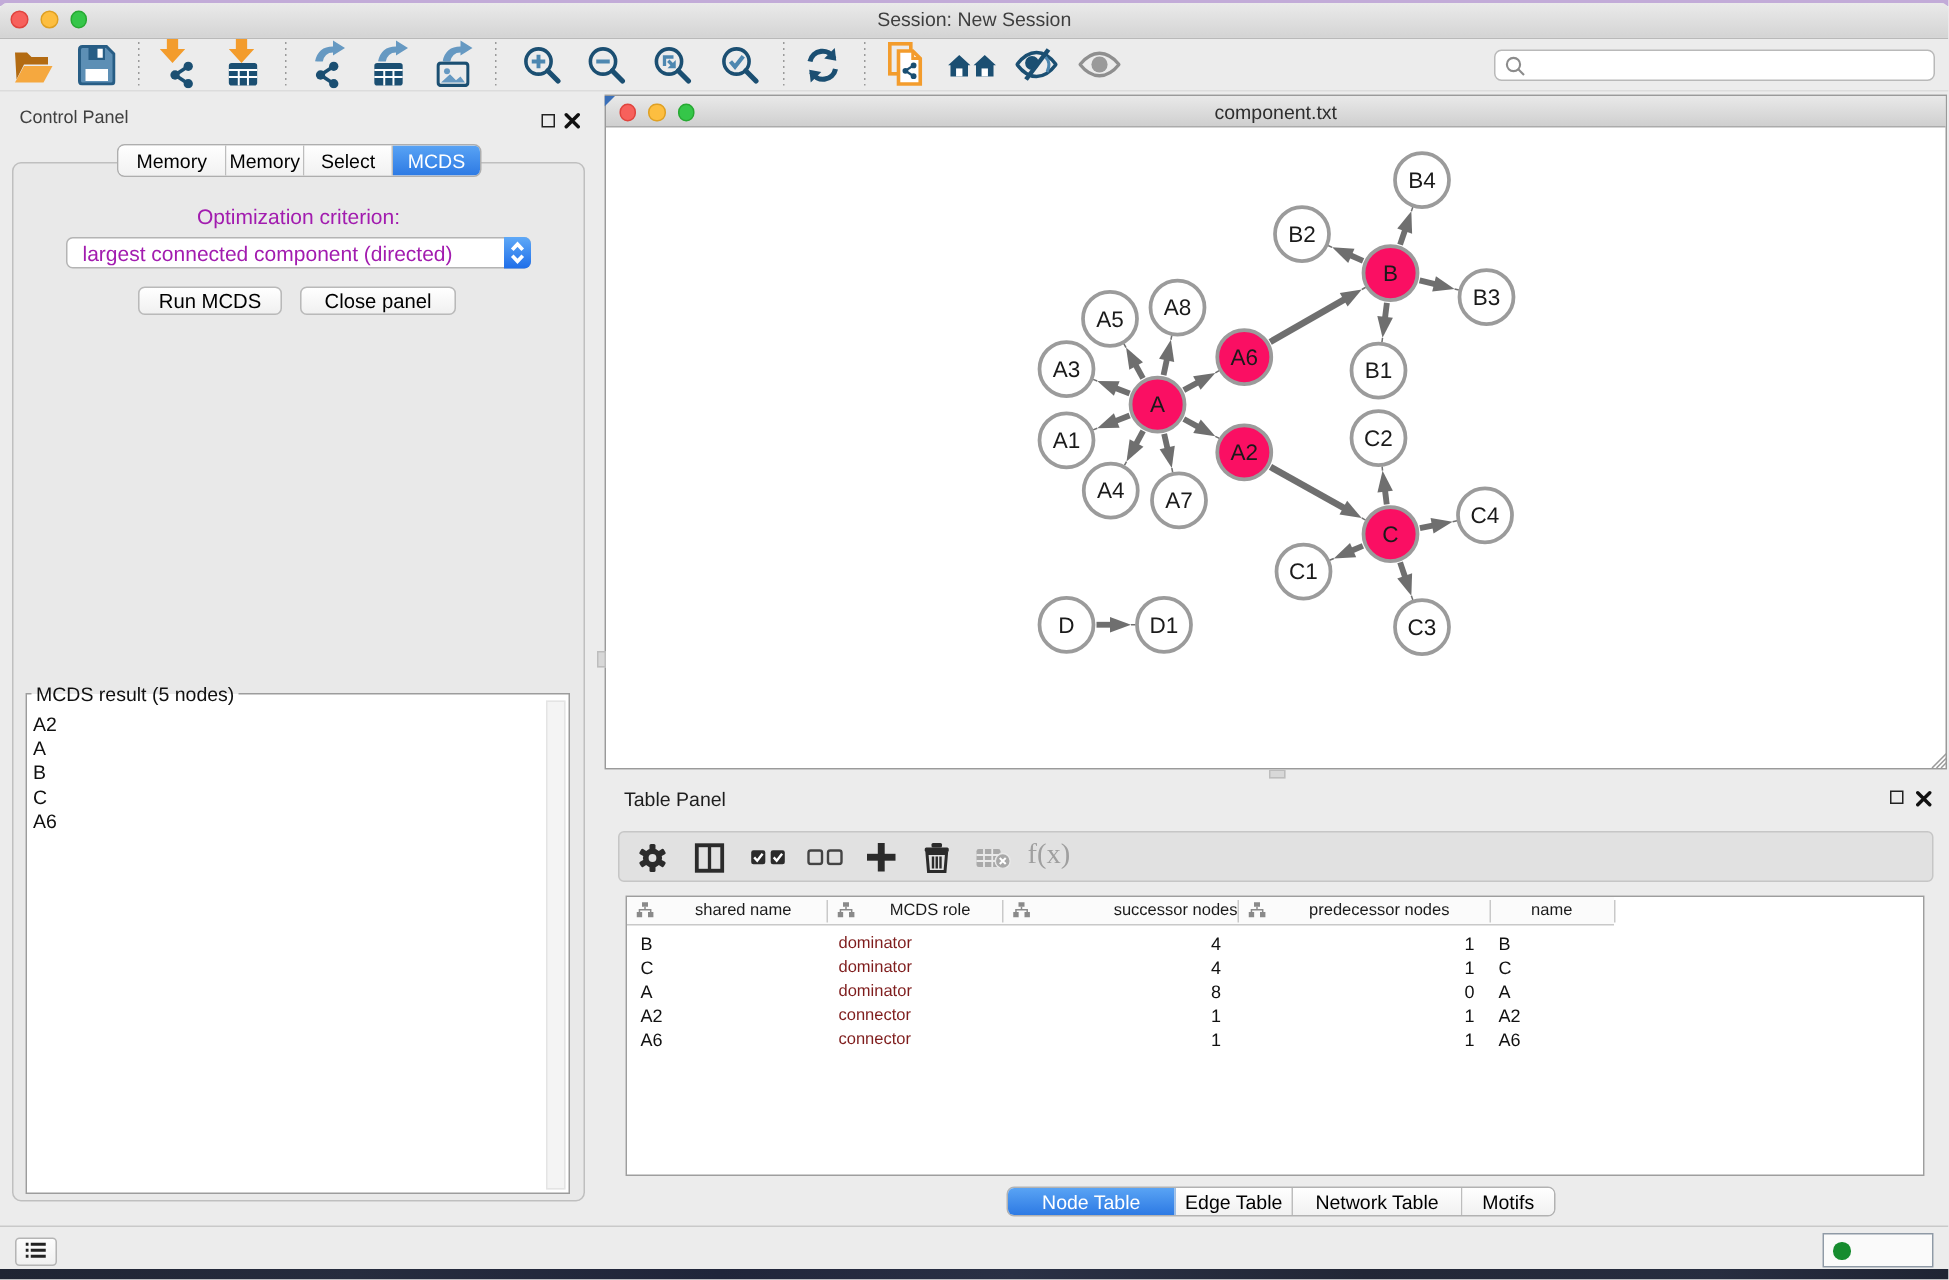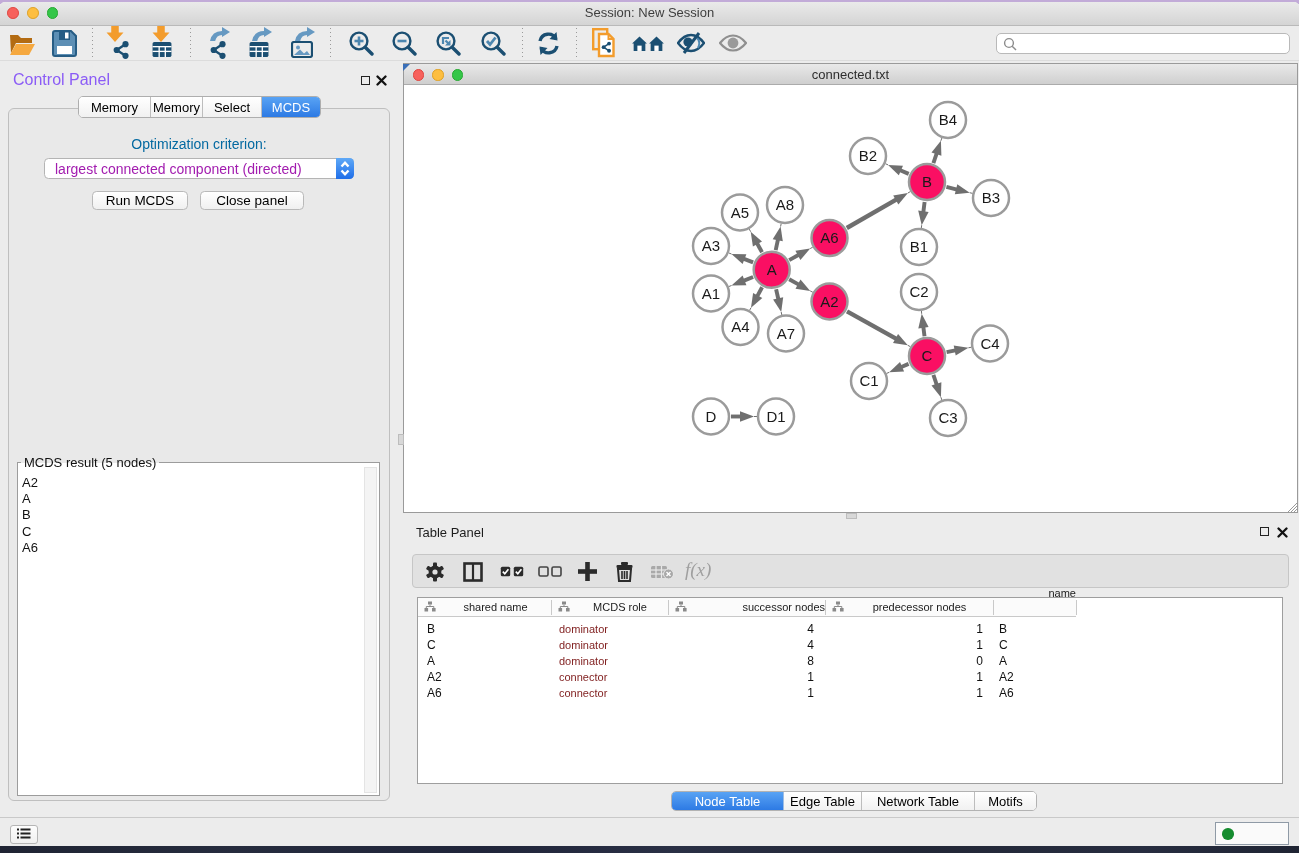--- a/index.html
+++ b/index.html
@@ -150,58 +150,58 @@
 <div style="position:absolute;left:330px;top:28px;width:1px;height:29px;background-image:repeating-linear-gradient(to bottom,#9a9a9a 0 1.5px,transparent 1.5px 4px)"></div>
 <div style="position:absolute;left:522px;top:28px;width:1px;height:29px;background-image:repeating-linear-gradient(to bottom,#9a9a9a 0 1.5px,transparent 1.5px 4px)"></div>
 <div style="position:absolute;left:576px;top:28px;width:1px;height:29px;background-image:repeating-linear-gradient(to bottom,#9a9a9a 0 1.5px,transparent 1.5px 4px)"></div>
 
 <div class="abs" style="left:996px;top:33px;width:294px;height:21px;background:#fff;border:1px solid #b9b9b9;border-radius:5px"></div>
 <svg class="abs" style="left:1003px;top:37px" width="14" height="14" viewBox="0 0 14 14">
 <circle cx="6" cy="6" r="4.4" fill="none" stroke="#8c8c8c" stroke-width="1.4"></circle>
 <line x1="9.2" y1="9.2" x2="13" y2="13" stroke="#8c8c8c" stroke-width="1.4"></line>
   </svg>
 
-<div class="abs" style="left:13px;top:71px;font-size:16px;color:#8b5cf6">Control Panel</div>
+<div class="abs" style="left:13px;top:71px;font-size:12px;color:#404040">Control Panel</div>
 <div class="abs" style="left:361px;top:76px;width:9px;height:9px;border:1.6px solid #222"></div>
 <svg class="abs" style="left:376px;top:75px" width="11" height="11" viewBox="0 0 11 11">
 <path d="M1.5 1.5 L9.5 9.5 M9.5 1.5 L1.5 9.5" stroke="#111" stroke-width="2.3" stroke-linecap="round"></path>
   </svg>
 
 <div class="abs" style="left:8px;top:108px;width:382px;height:693px;background:#e9e9e9;
 border:1.5px solid #bfbfbf;border-radius:6px"></div>
 
 <div class="abs" style="left:78px;top:96px;width:243px;height:22px;display:flex;font-size:13px;
 border:1px solid #aeaeae;border-radius:5px;overflow:hidden;background:#fff">
 <div style="width:72px;border-right:1px solid #bdbdbd;display:flex;align-items:center;justify-content:center;background:linear-gradient(#fff,#f1f1f1)">Memory</div>
 <div style="width:52px;border-right:1px solid #bdbdbd;display:flex;align-items:center;justify-content:center;background:linear-gradient(#fff,#f1f1f1)">Memory</div>
 <div style="width:59px;border-right:1px solid #bdbdbd;display:flex;align-items:center;justify-content:center;background:linear-gradient(#fff,#f1f1f1)">Select</div>
 <div style="flex:1;display:flex;align-items:center;justify-content:center;background:linear-gradient(#59a3f4,#2d7ae4);color:#fff">MCDS</div>
 </div>
 
-<div class="abs" style="left:0;top:136px;width:398px;text-align:center;font-size:14px;color:#0369a1">Optimization criterion:</div>
+<div class="abs" style="left:0;top:136px;width:398px;text-align:center;font-size:14px;color:#a21caf">Optimization criterion:</div>
 
 <div class="abs" style="left:44px;top:158px;width:310px;height:21px;background:#fff;border:1px solid #b4b4b4;border-radius:4.5px"></div>
 <div class="abs" style="left:55px;top:161px;font-size:14px;color:#a21caf">largest connected component (directed)</div>
 <div class="abs" style="left:336px;top:158px;width:18px;height:21px;border-radius:0 4.5px 4.5px 0;background:linear-gradient(#5fa9f7,#1f6ee9)"></div>
 <svg class="abs" style="left:338px;top:160px" width="14" height="17" viewBox="0 0 14 17">
 <path d="M3.5 6.5 L7 2.8 L10.5 6.5" fill="none" stroke="#fff" stroke-width="2.4"></path>
 <path d="M3.5 10.5 L7 14.2 L10.5 10.5" fill="none" stroke="#fff" stroke-width="2.4"></path>
   </svg>
 
 <div class="abs" style="left:92px;top:191px;width:96px;height:19px;background:linear-gradient(#fff,#f0f0f0);border:1px solid #b9b9b9;border-radius:4.5px;display:flex;align-items:center;justify-content:center;font-size:13.5px">Run MCDS</div>
 <div class="abs" style="left:200px;top:191px;width:104px;height:19px;background:linear-gradient(#fff,#f0f0f0);border:1px solid #b9b9b9;border-radius:4.5px;display:flex;align-items:center;justify-content:center;font-size:13.5px">Close panel</div>
 
 <div class="abs" style="left:17px;top:462px;width:363px;height:334px;background:#fff;border:1px solid #9c9c9c"></div>
 <div class="abs" style="left:364px;top:467px;width:13px;height:326px;background:#f4f4f4;border:1px solid #e4e4e4"></div>
 <div class="abs" style="left:21px;top:455px;font-size:13px;color:#111;background:linear-gradient(#e9e9e9 52%,#ffffff 52%);padding:0 3px">MCDS result (5 nodes)</div>
 <div class="abs" style="left:22px;top:475px;font-size:13px;color:#111;line-height:16.2px">A2<br>A<br>B<br>C<br>A6</div>
 
 <div class="abs" style="left:403px;top:63px;width:895px;height:450px;background:#fff;border:1px solid #9a9a9a"></div>
 <div class="abs" style="left:404px;top:64px;width:893px;height:21px;background:linear-gradient(#e9e9e9,#cfcfcf);border-bottom:1px solid #ababab"></div>
-<div class="abs" style="left:404px;top:67px;width:893px;height:15px;text-align:center;font-size:13px;color:#2e2e2e">connected.txt</div>
+<div class="abs" style="left:404px;top:67px;width:893px;height:15px;text-align:center;font-size:13px;color:#2e2e2e">component.txt</div>
 <div style="position:absolute;left:412.9px;top:69.4px;width:11.2px;height:11.2px;border-radius:50%;background:#f7615c;border:1px solid #e0443e;box-sizing:border-box"></div>
 <div style="position:absolute;left:432.4px;top:69.4px;width:11.2px;height:11.2px;border-radius:50%;background:#fdbe40;border:1px solid #dfa023;box-sizing:border-box"></div>
 <div style="position:absolute;left:451.9px;top:69.4px;width:11.2px;height:11.2px;border-radius:50%;background:#35c649;border:1px solid #27a932;box-sizing:border-box"></div>
 <svg class="abs" style="left:403px;top:64px" width="7" height="7" viewBox="0 0 7 7">
     <path d="M0 0 L7 0 L0 7 Z" fill="#3a6fb8"></path>
   </svg>
 <svg width="895" height="428" viewBox="403 85 895 428" style="position:absolute;left:403px;top:85px" font-family="Liberation Sans, sans-serif">
     <line x1="753.1" y1="277.0" x2="742.7" y2="281.1" stroke="#6f6f6f" stroke-width="3.9"></line>
     <polygon points="731.5,285.5 742.6,275.5 746.4,285.2" fill="#6f6f6f"></polygon>
     <line x1="731.5" y1="285.5" x2="728.7" y2="286.6" stroke="#6f6f6f" stroke-width="1"></line>
@@ -373,21 +373,21 @@
     <rect x="1" y="1" width="16" height="12" rx="1.5" fill="#a9a9a9"></rect>
     <g stroke="#e9e9e9" stroke-width="1.2">
       <line x1="1" y1="5" x2="17" y2="5"></line>
       <line x1="1" y1="9" x2="17" y2="9"></line>
       <line x1="6" y1="1" x2="6" y2="13"></line>
       <line x1="11.5" y1="1" x2="11.5" y2="13"></line>
     </g>
     <circle cx="18.5" cy="9" r="5" fill="#a9a9a9" stroke="#e9e9e9" stroke-width="1"></circle>
     <path d="M16.5 7 L20.5 11 M20.5 7 L16.5 11" stroke="#fff" stroke-width="1.4"></path>
   </svg>
-<div class="abs" style="left:685px;top:559px;font-size:19px;color:#9f9f9f;font-family:'Liberation Serif',serif;font-style:italic">f(x)</div>
+<div class="abs" style="left:685px;top:559px;font-size:19px;color:#9f9f9f;font-family:'Liberation Serif',serif;">f(x)</div>
 
 <div class="abs" style="left:417px;top:597px;width:866px;height:187px;background:#fff;border:1px solid #9e9e9e"></div>
 
 <div class="abs" style="left:418px;top:598px;width:658px;height:19px;background:#fbfbfb;border-bottom:1px solid #c9c9c9"></div>
 <div class="abs" style="left:551px;top:600px;width:1px;height:15px;background:#c9c9c9"></div>
 <div class="abs" style="left:668px;top:600px;width:1px;height:15px;background:#c9c9c9"></div>
 <div class="abs" style="left:825px;top:600px;width:1px;height:15px;background:#c9c9c9"></div>
 <div class="abs" style="left:993px;top:600px;width:1px;height:15px;background:#c9c9c9"></div>
 <div class="abs" style="left:1076px;top:600px;width:1px;height:15px;background:#c9c9c9"></div>
 <svg style="position:absolute;left:424px;top:601px" width="12" height="11" viewBox="0 0 12 11">
@@ -411,21 +411,21 @@
 <svg style="position:absolute;left:832px;top:601px" width="12" height="11" viewBox="0 0 12 11">
     <rect x="4" y="0.5" width="4" height="3" fill="#8a8a8a"></rect>
     <rect x="0.5" y="7" width="3.6" height="3.5" fill="#8a8a8a"></rect>
     <rect x="8" y="7" width="3.6" height="3.5" fill="#8a8a8a"></rect>
     <path d="M6 3.5 L6 5.5 M2.3 7 L2.3 5.5 L9.8 5.5 L9.8 7" stroke="#8a8a8a" stroke-width="1" fill="none"></path>
   </svg>
 <div class="abs" style="left:440px;top:601px;width:111px;text-align:center;font-size:11px;color:#1b1b1b">shared name</div>
 <div class="abs" style="left:572px;top:601px;width:96px;text-align:center;font-size:11px;color:#1b1b1b">MCDS role</div>
 <div class="abs" style="left:689px;top:601px;width:136px;text-align:right;font-size:11px;color:#1b1b1b">successor nodes</div>
 <div class="abs" style="left:846px;top:601px;width:147px;text-align:center;font-size:11px;color:#1b1b1b">predecessor nodes</div>
-<div class="abs" style="left:993px;top:587px;width:83px;text-align:right;font-size:11px;color:#1b1b1b">name</div>
+<div class="abs" style="left:993px;top:601px;width:83px;text-align:center;font-size:11px;color:#1b1b1b">name</div>
 
 <div class="abs" style="left:427px;top:621px;font-size:12px;color:#111;line-height:16px">B<br>C<br>A<br>A2<br>A6</div>
 <div class="abs" style="left:559px;top:621px;font-size:11px;color:#7f1d1d;line-height:16px">dominator<br>dominator<br>dominator<br>connector<br>connector</div>
 <div class="abs" style="left:700px;top:621px;width:114px;text-align:right;font-size:12px;color:#111;line-height:16px">4<br>4<br>8<br>1<br>1</div>
 <div class="abs" style="left:870px;top:621px;width:113px;text-align:right;font-size:12px;color:#111;line-height:16px">1<br>1<br>0<br>1<br>1</div>
 <div class="abs" style="left:999px;top:621px;font-size:12px;color:#111;line-height:16px">B<br>C<br>A<br>A2<br>A6</div>
 
 <div class="abs" style="left:671px;top:791px;height:20px;display:flex;font-size:13px;
 border:1px solid #b2b2b2;border-radius:5px;overflow:hidden;background:#fff">
 <div style="width:112px;display:flex;align-items:center;justify-content:center;background:linear-gradient(#59a3f4,#2d7ae4);color:#fff;border-right:1px solid #9dbde4">Node Table</div>

